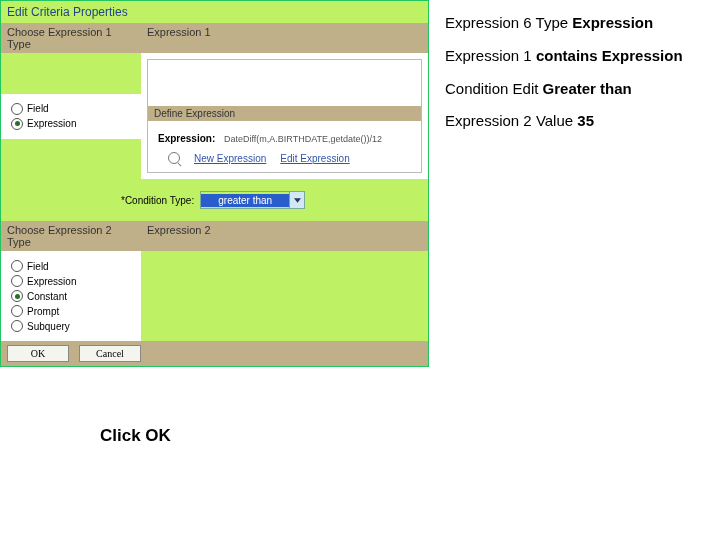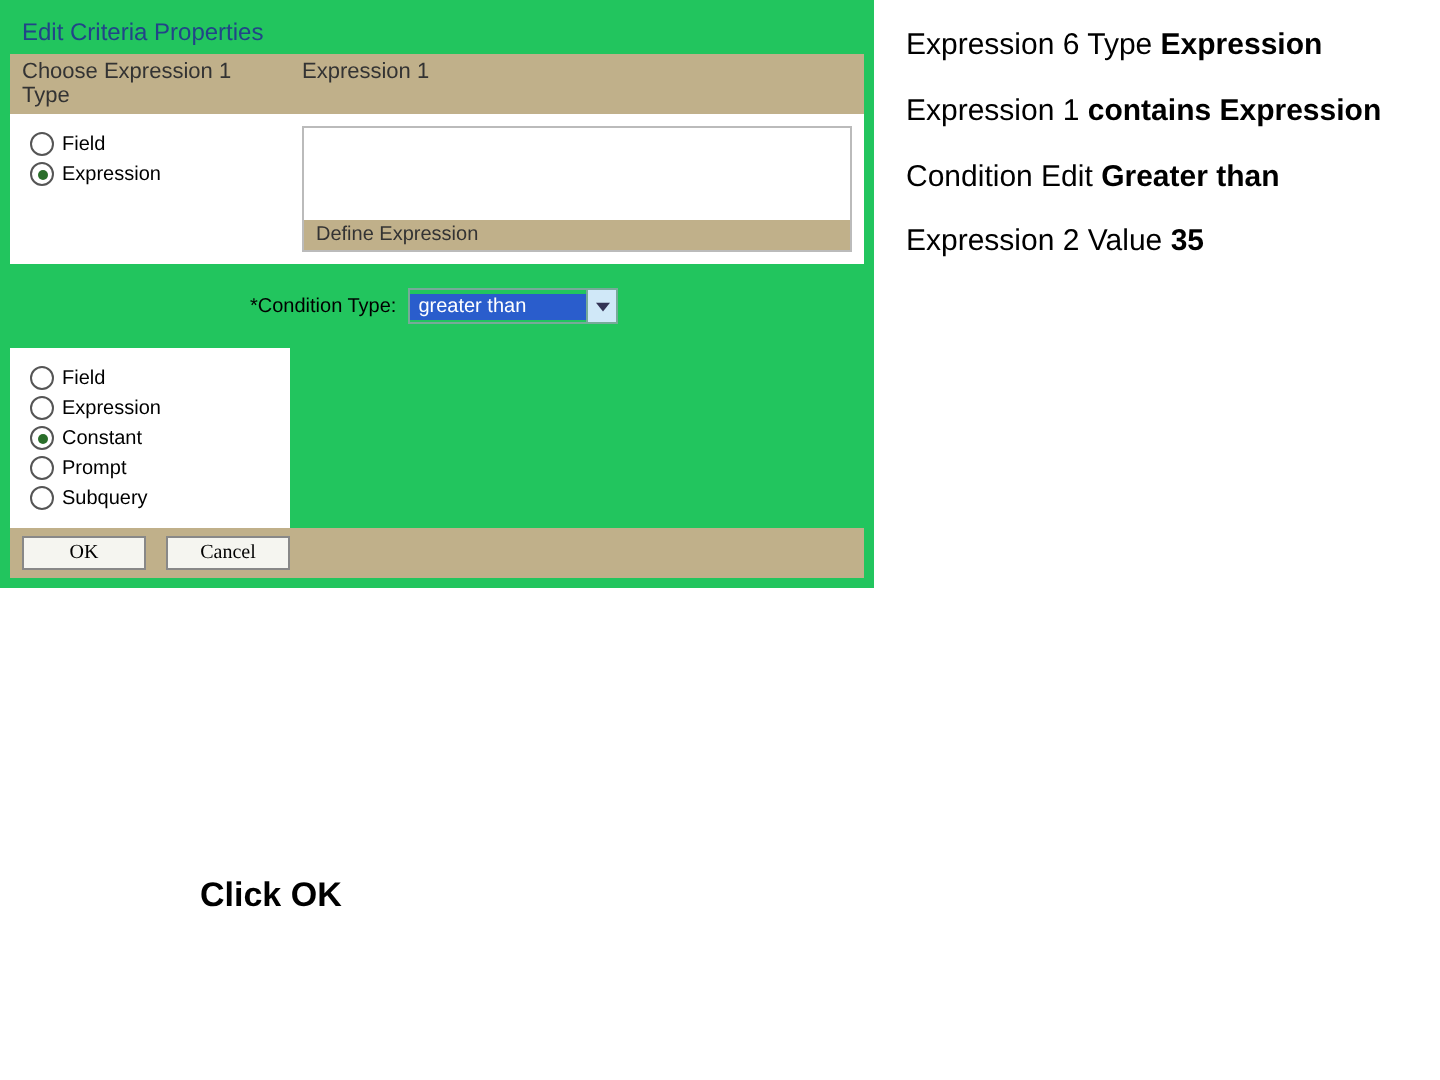--- a/index.html
+++ b/index.html
@@ -10,23 +10,23 @@
     background: #fff;
     width: 720px;
     height: 540px;
     position: relative;
   }
   .outer {
     display: flex;
     align-items: flex-start;
   }
   .app-window {
-    border: 5px solid #22c55e;
+    border: 1px solid #22c55e;
     width: 427px;
-    background: #22c55e;
+    background: #bef264;
   }
   .title-bar {
     font-size: 12px;
     color: #224488;
     padding: 4px 6px;
     font-weight: normal;
   }
   .section-row {
     display: flex;
     background: #c0b08a;
@@ -40,20 +40,21 @@
   }
   .section-label.left {
     width: 140px;
     box-sizing: border-box;
   }
   .section-label.right {
     flex: 1;
   }
   .content-row {
     display: flex;
+    align-items: center;
   }
   .left-pane {
     width: 140px;
     box-sizing: border-box;
     padding: 6px 10px;
     background: #fff;
   }
   .right-pane {
     flex: 1;
     padding: 6px;
@@ -142,20 +143,21 @@
   .link {
     color: #3355aa;
     text-decoration: underline;
     font-size: 10px;
   }
   .condition-row {
     display: flex;
     align-items: center;
     padding: 12px 6px 12px 120px;
     gap: 6px;
+    text-align: center;
   }
   .cond-label {
     font-size: 10px;
   }
   .dropdown {
     display: inline-flex;
     align-items: center;
     border: 1px solid #7a9;
     height: 16px;
     font-size: 10px;
@@ -207,21 +209,21 @@
     line-height: 1.25;
   }
   .annotations .anno {
     margin-bottom: 14px;
   }
   .annotations b {
     font-weight: bold;
   }
   .click-ok {
     position: absolute;
-    top: 438px;
+    top: 426px;
     left: 100px;
     font-size: 17px;
     font-weight: bold;
   }
 </style>
 </head>
 <body>
 
 <div class="outer">
   <div class="app-window">
@@ -239,36 +241,51 @@
           <span>Field</span>
         </div>
         <div class="radio-item">
           <span class="radio selected"></span>
           <span>Expression</span>
         </div>
       </div>
       <div class="right-pane">
         <div class="subpanel">
           <div class="subpanel-header">Define Expression</div>
+          <div class="subpanel-body">
+            <div class="field-row">
+              <span class="field-label">Expression:</span>
+              <span class="field-value">DateDiff(m,A.BIRTHDATE,getdate())/12</span>
+            </div>
+            <div class="link-row">
+              <span class="magnify"></span>
+              <span class="link">New Expression</span>
+              <span class="link">Edit Expression</span>
+            </div>
+          </div>
         </div>
       </div>
     </div>
 
     <div class="condition-row">
       <span class="cond-label">*Condition Type:</span>
       <span class="dropdown">
         <span class="dropdown-sel">greater than</span>
         <span class="dropdown-arrow">
           <svg viewBox="0 0 8 5">
               <path d="M0 0 L8 0 L4 5 Z" fill="#335"></path>
             </svg>
         </span>
       </span>
     </div>
 
+    <div class="section-row">
+      <div class="section-label left">Choose Expression 2 Type</div>
+      <div class="section-label right">Expression 2</div>
+    </div>
 
     <div class="content-row">
       <div class="left-pane">
         <div class="radio-item">
           <span class="radio"></span>
           <span>Field</span>
         </div>
         <div class="radio-item">
           <span class="radio"></span>
           <span>Expression</span>

